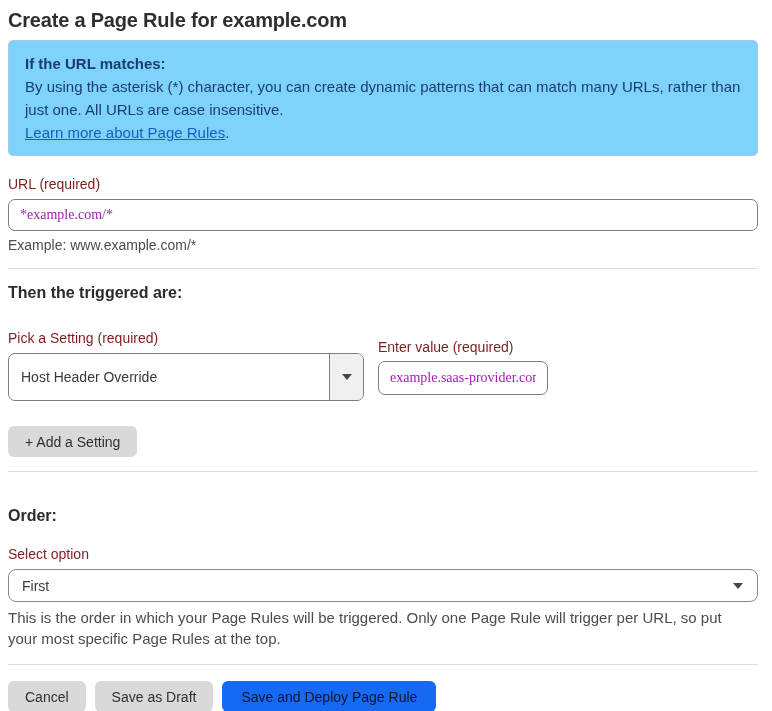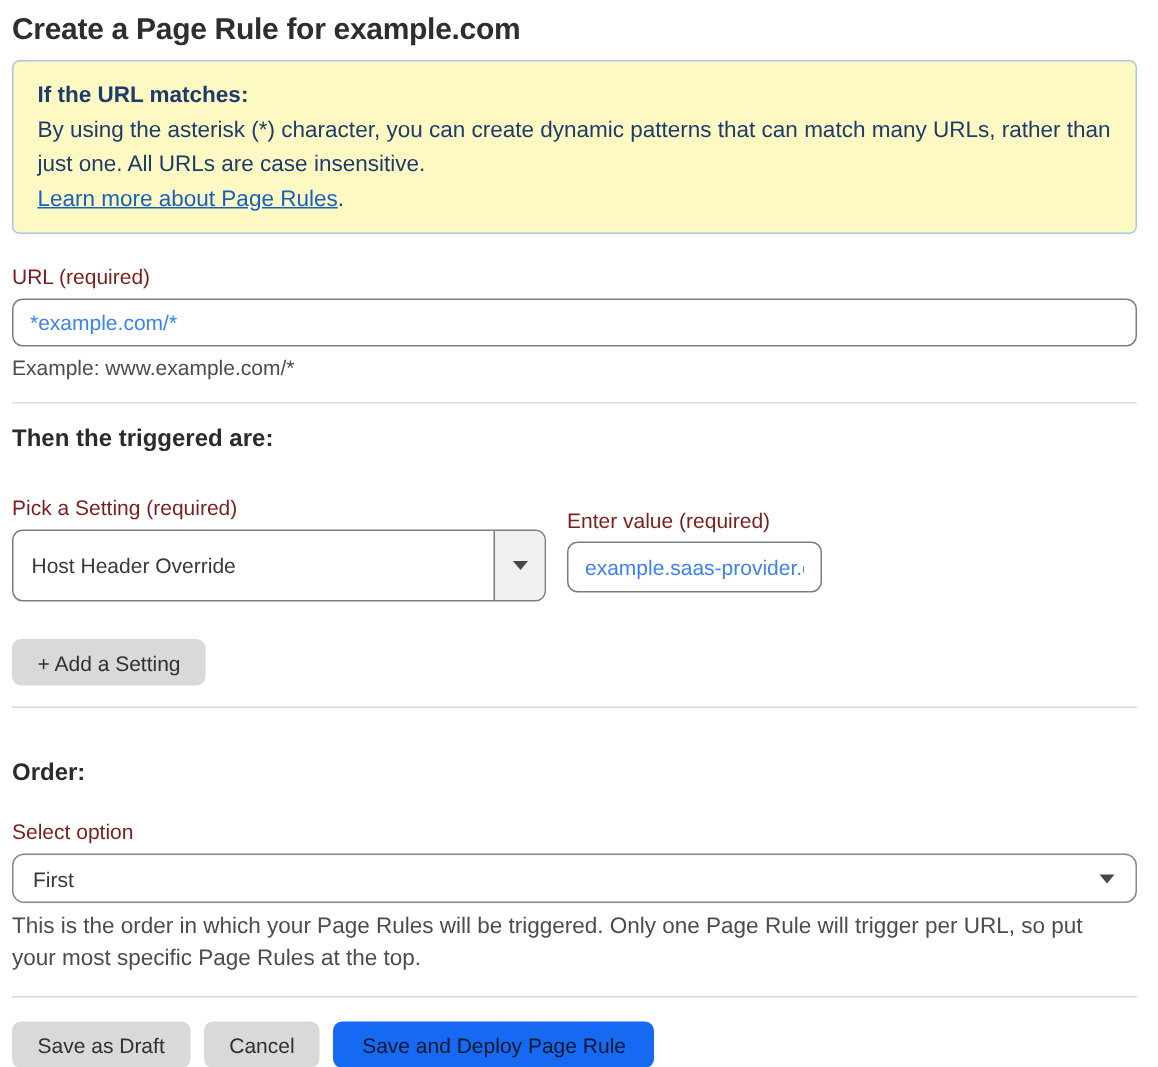--- a/index.html
+++ b/index.html
@@ -17,21 +17,21 @@
   h1.page-title {
     margin: 0 0 8px 0;
     font-size: 20px;
     line-height: 24px;
     font-weight: bold;
     color: #2e2e2e;
     letter-spacing: -0.2px;
   }
   .info-box {
     box-sizing: border-box;
-    background: #fef9c3;
+    background: #7dd3fc;
     border: 1px solid #a7c7e9;
     border-radius: 5px;
     padding: 11px 16px;
     color: #1d3c6e;
     font-size: 15px;
     line-height: 23px;
     margin-bottom: 21px;
   }
   .info-heading { font-weight: bold; }
   .info-box a {
@@ -46,23 +46,23 @@
     color: #7f1d1d;
     margin-bottom: 7px;
   }
   .text-input {
     box-sizing: border-box;
     width: 100%;
     height: 32px;
     border: 1px solid #7d7d7d;
     border-radius: 7px;
     padding: 0 11px;
-    font-family: Liberation Sans, sans-serif;
-    font-size: 14px;
-    color: #3b82f6;
+    font-family: Liberation Serif, serif;
+    font-size: 14px;
+    color: #a21caf;
     background: #ffffff;
     outline: none;
   }
   .helper {
     font-size: 14px;
     line-height: 15px;
     color: #4c4c4c;
     margin-top: 7px;
   }
   hr.divider {
@@ -211,18 +211,18 @@
   <label class="field-label">Select option</label>
   <div class="select-box order-select">
     <span class="select-value">First</span>
     <span class="triangle"></span>
   </div>
   <div class="helper order-helper">This is the order in which your Page Rules will be triggered. Only one Page Rule will trigger per URL, so put your most specific Page Rules at the top.</div>
 
   <hr class="divider footer-hr">
 
   <div class="footer">
+    <button class="btn btn-gray">Cancel</button>
     <button class="btn btn-gray">Save as Draft</button>
-    <button class="btn btn-gray">Cancel</button>
     <button class="btn btn-blue">Save and Deploy Page Rule</button>
   </div>
 
 </div>
 
 </body></html>

